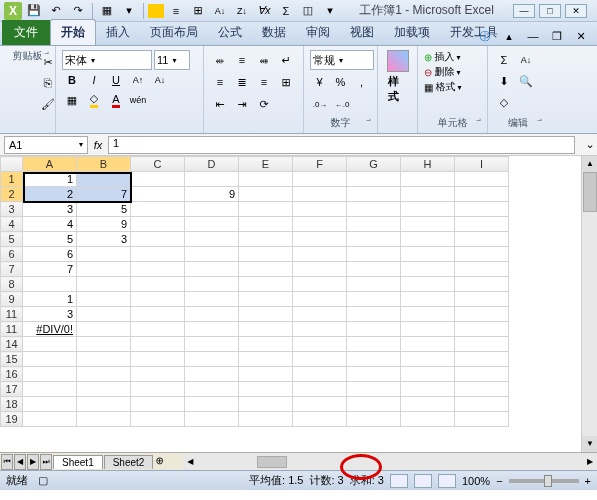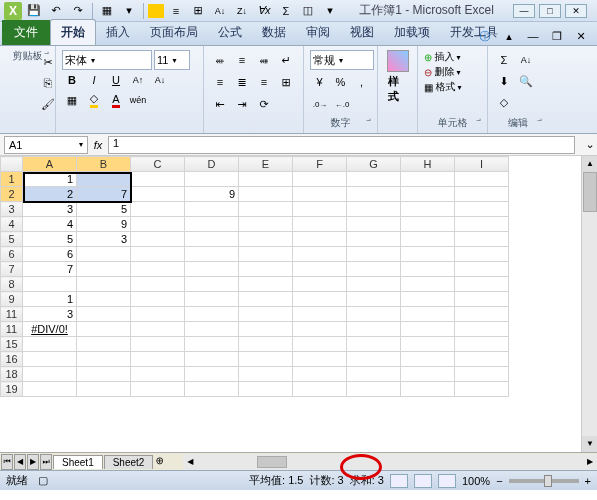--- a/index.html
+++ b/index.html
@@ -402,21 +402,33 @@
           <td class=" " style=""></td>
           <td class=" " style=""></td>
           <td class=" " style=""></td>
           <td class=" " style=""></td>
           <td class=" " style=""></td>
           <td class=" " style=""></td>
           <td class=" " style=""></td>
         </tr>
         <tr>
           <th class="rowh ">11</th>
-          <td class=" " style="text-align:center;text-decoration:underline;">#DIV/0!</td>
+          <td class=" " style="text-align:right;text-decoration:underline;">#DIV/0!</td>
+          <td class=" " style=""></td>
+          <td class=" " style=""></td>
+          <td class=" " style=""></td>
+          <td class=" " style=""></td>
+          <td class=" " style=""></td>
+          <td class=" " style=""></td>
+          <td class=" " style=""></td>
+          <td class=" " style=""></td>
+        </tr>
+        <tr>
+          <th class="rowh ">14</th>
+          <td class=" " style=""></td>
           <td class=" " style=""></td>
           <td class=" " style=""></td>
           <td class=" " style=""></td>
           <td class=" " style=""></td>
           <td class=" " style=""></td>
           <td class=" " style=""></td>
           <td class=" " style=""></td>
           <td class=" " style=""></td>
         </tr>
         <tr>
@@ -426,20 +438,32 @@
           <td class=" " style=""></td>
           <td class=" " style=""></td>
           <td class=" " style=""></td>
           <td class=" " style=""></td>
           <td class=" " style=""></td>
           <td class=" " style=""></td>
           <td class=" " style=""></td>
         </tr>
         <tr>
           <th class="rowh ">16</th>
+          <td class=" " style=""></td>
+          <td class=" " style=""></td>
+          <td class=" " style=""></td>
+          <td class=" " style=""></td>
+          <td class=" " style=""></td>
+          <td class=" " style=""></td>
+          <td class=" " style=""></td>
+          <td class=" " style=""></td>
+          <td class=" " style=""></td>
+        </tr>
+        <tr>
+          <th class="rowh ">17</th>
           <td class=" " style=""></td>
           <td class=" " style=""></td>
           <td class=" " style=""></td>
           <td class=" " style=""></td>
           <td class=" " style=""></td>
           <td class=" " style=""></td>
           <td class=" " style=""></td>
           <td class=" " style=""></td>
           <td class=" " style=""></td>
         </tr>

